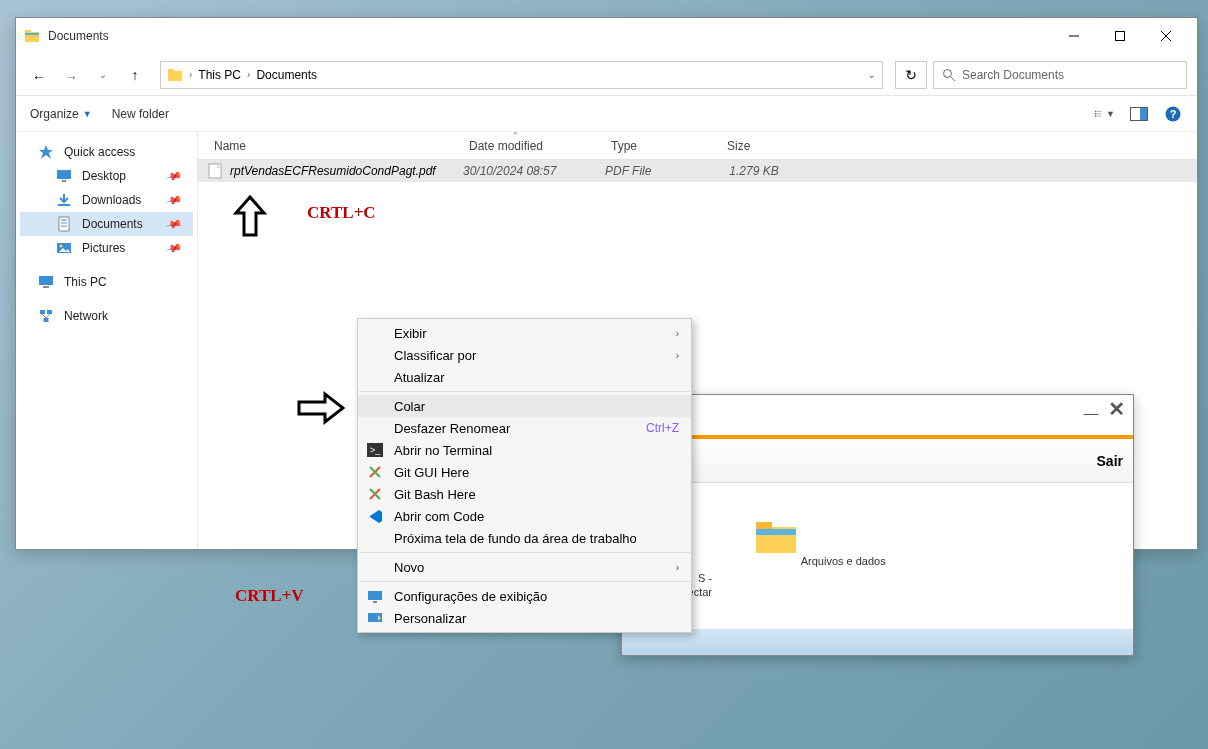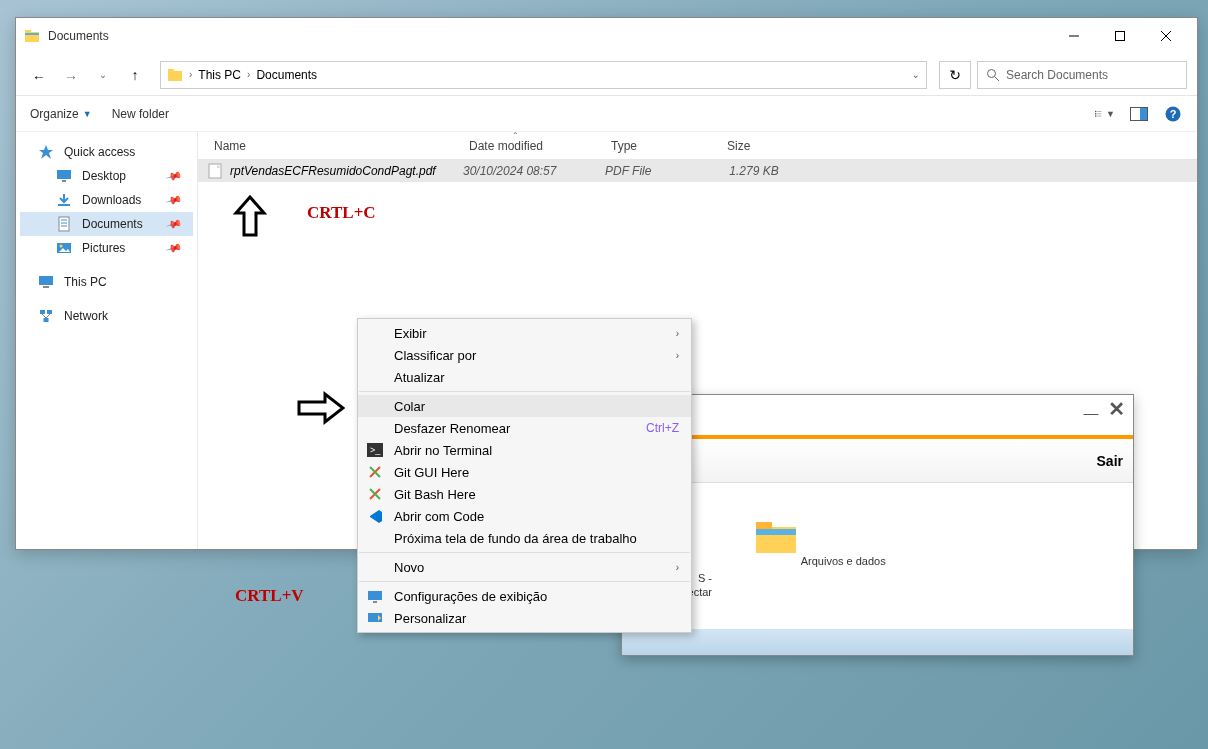--- a/index.html
+++ b/index.html
@@ -13,21 +13,21 @@
 .titlebar-controls { display: flex; gap: 0; }
 .winbtn { width: 46px; height: 32px; display: flex; align-items: center; justify-content: center; font-size: 10px; color: #000; cursor: pointer; }
 
 .navbar { height: 42px; display: flex; align-items: center; padding: 0 10px; gap: 6px; border-bottom: 1px solid #e5e5e5; }
 .navarrow { width: 26px; height: 26px; display: flex; align-items: center; justify-content: center; color: #777; font-size: 14px; }
 .navarrow.active { color: #000; }
 .address-bar { flex: 1; height: 28px; border: 1px solid #ccc; display: flex; align-items: center; padding: 0 6px; gap: 6px; margin: 0 6px; font-size: 12px; }
 .breadcrumb-seg { display: flex; align-items: center; gap: 6px; }
 .caret { color: #666; font-size: 10px; }
 .refresh-btn { width: 32px; height: 28px; border: 1px solid #ccc; display: flex; align-items: center; justify-content: center; font-size: 14px; }
-.search-box { width: 210px; height: 28px; border: 1px solid #ccc; display: flex; align-items: center; padding: 0 8px; gap: 6px; font-size: 12px; color: #666; }
+.search-box { width: 254px; height: 28px; border: 1px solid #ccc; display: flex; align-items: center; padding: 0 8px; gap: 6px; font-size: 12px; color: #666; }
 
 .toolbar { height: 36px; display: flex; align-items: center; padding: 0 14px; gap: 20px; border-bottom: 1px solid #f0f0f0; }
 .toolbar-left { display: flex; gap: 20px; flex: 1; align-items: center; }
 .toolbar-btn { font-size: 12px; color: #333; display: flex; align-items: center; gap: 4px; }
 .toolbar-right { display: flex; gap: 14px; align-items: center; }
 .tb-icon { width: 20px; height: 20px; display: flex; align-items: center; justify-content: center; }
 
 .content-area { flex: 1; display: flex; }
 .sidebar { width: 182px; padding: 8px 4px; border-right: 1px solid #e8e8e8; }
 .side-item { height: 24px; display: flex; align-items: center; padding-left: 18px; gap: 10px; font-size: 12px; color: #222; position: relative; }

